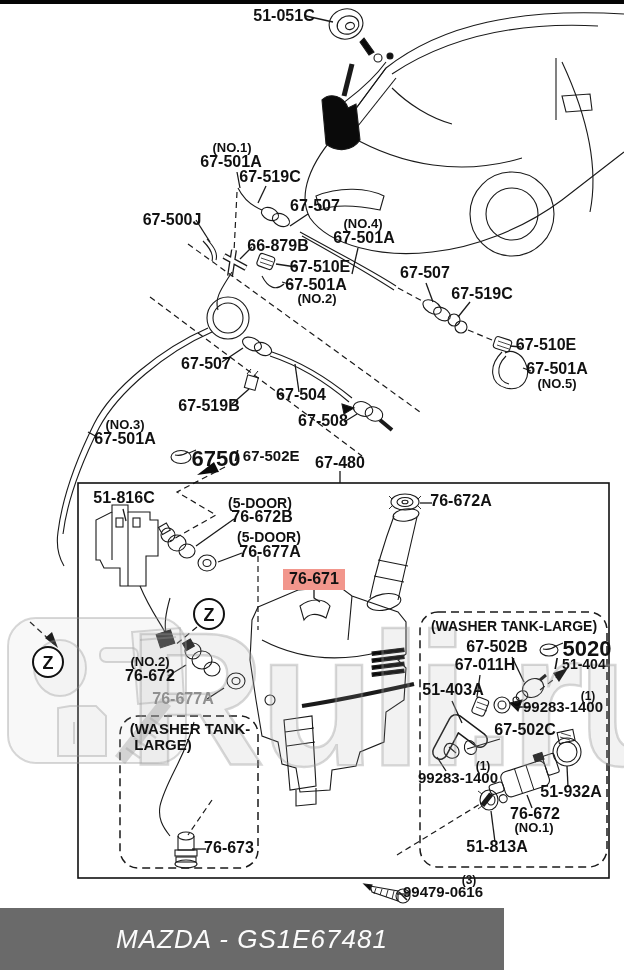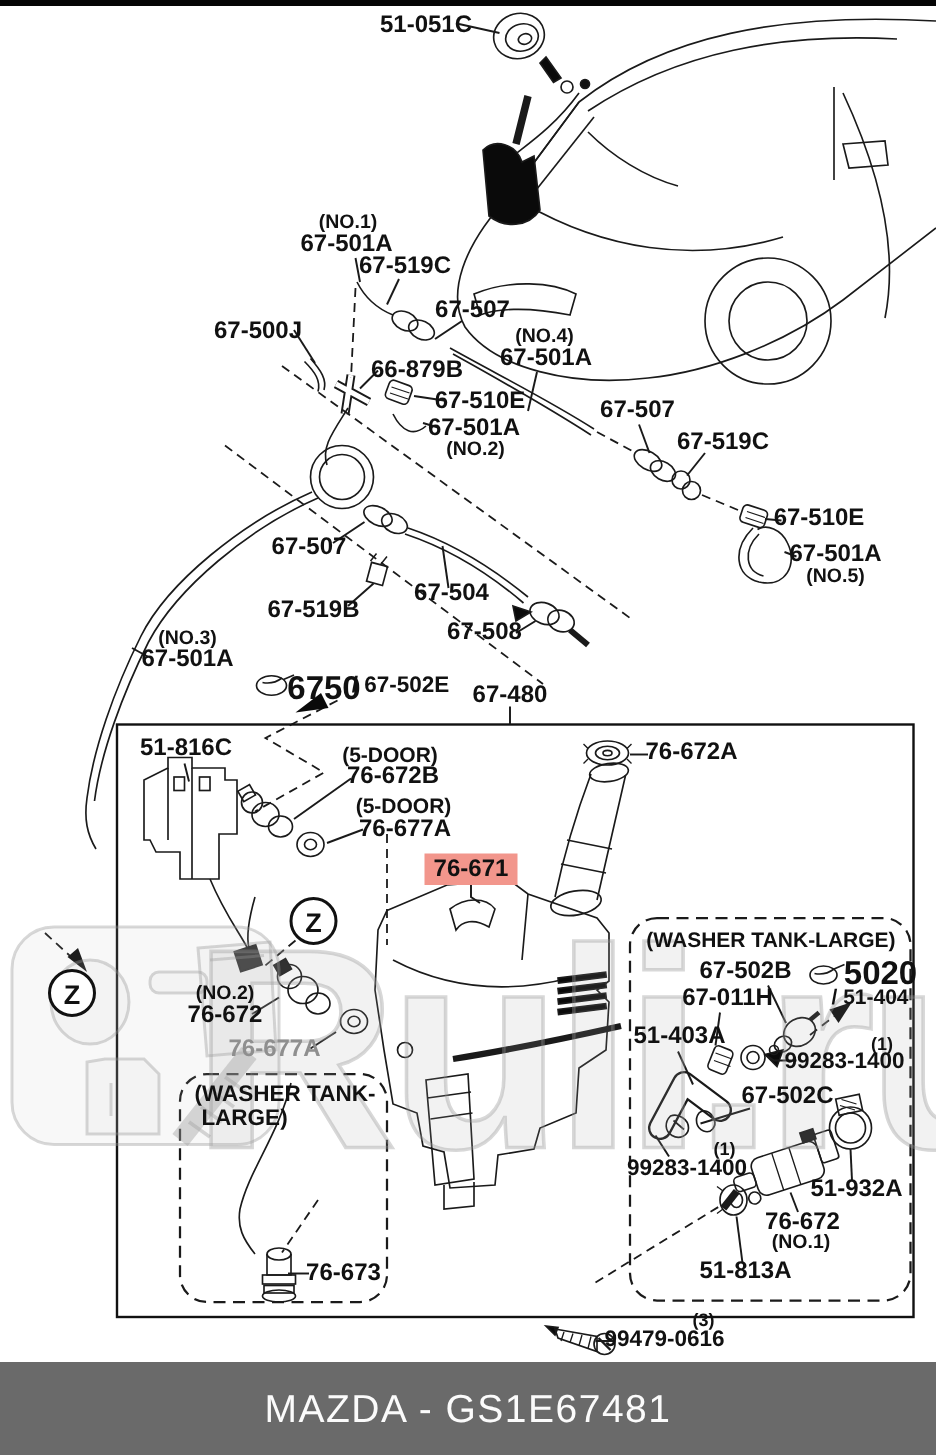--- a/index.html
+++ b/index.html
@@ -14,23 +14,23 @@
   svg text.fs15{font-size:15px;}
   svg text.fs22{font-size:22px;}
   svg text.start{text-anchor:start;}
   svg text.gray{fill:#8f8f8f;}
   .ln{stroke:#1a1a1a;stroke-width:1.3;fill:none;}
   .ln2{stroke:#1a1a1a;stroke-width:1.1;fill:none;}
   .dash{stroke:#1a1a1a;stroke-width:1.2;fill:none;stroke-dasharray:6 4;}
   .dashbox{stroke:#1a1a1a;stroke-width:1.5;fill:none;stroke-dasharray:8 5;}
   .wm{opacity:.9;}
   .wm *{vector-effect:none;}
-  .footer{position:absolute;left:0;top:908px;width:624px;height:62px;background:#6a6a6a;
+  .footer{position:absolute;left:0;top:908px;width:504px;height:62px;background:#6a6a6a;
           display:flex;align-items:center;justify-content:center;gap:42px;
-          color:#fbfbfb;font-size:26px;letter-spacing:1px;}
+          color:#fbfbfb;font-size:26px;letter-spacing:1px;font-style:italic;}
   .zmark{font-size:18px;}
 </style>
 </head>
 <body>
 
 <div class="page">
 <svg width="624" height="908" viewBox="0 0 624 908">
 
   <rect x="0" y="0" width="624" height="4" fill="#050505"></rect>
 

